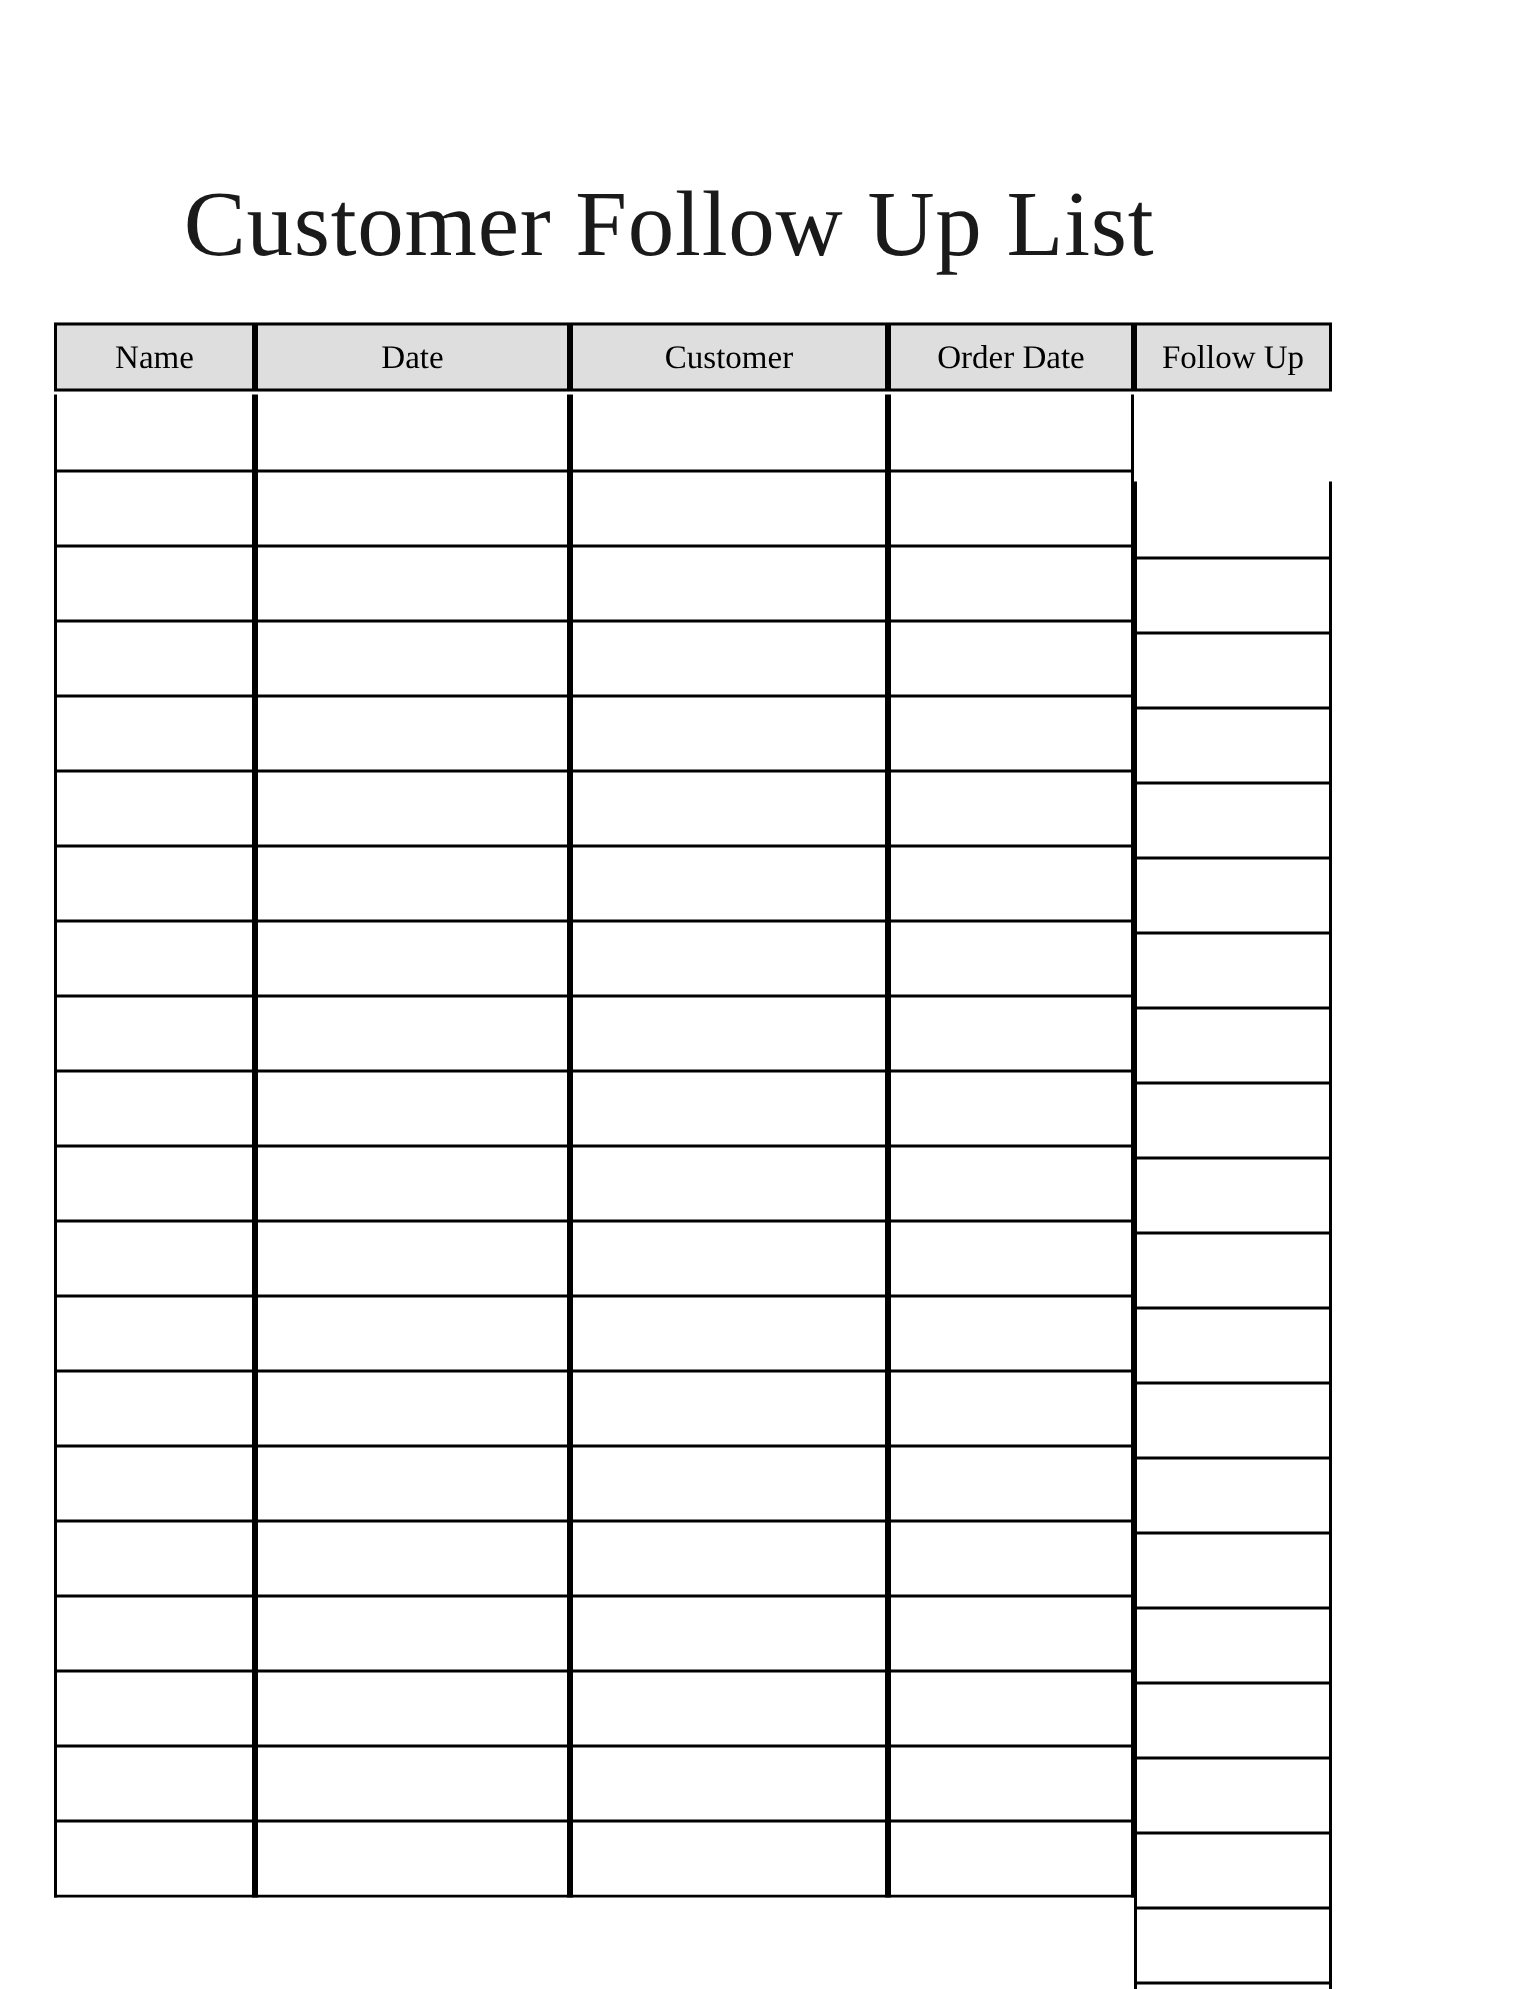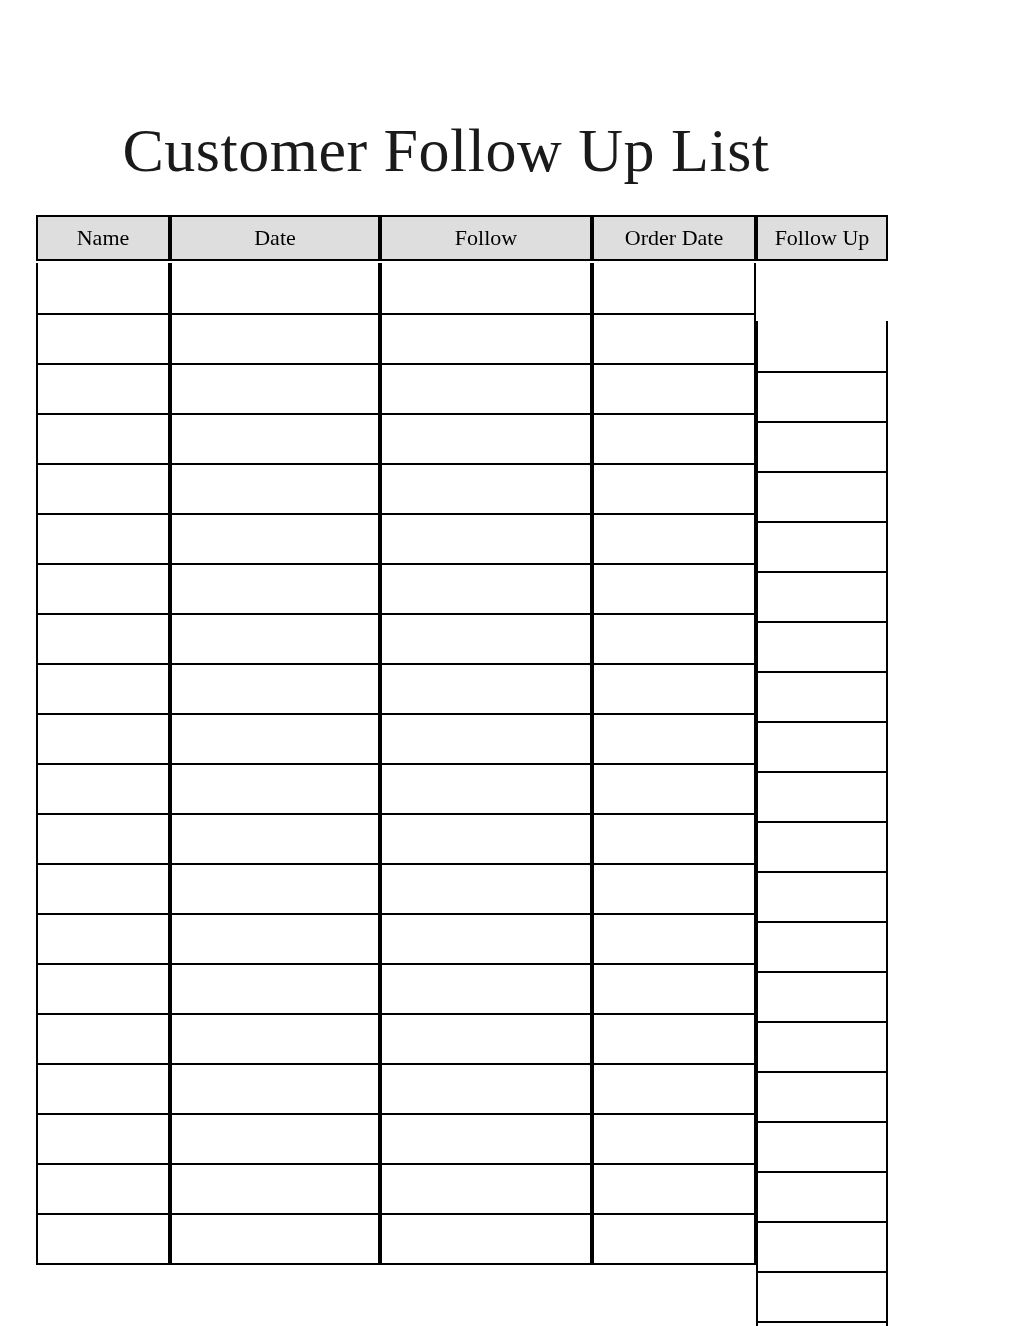--- a/index.html
+++ b/index.html
@@ -138,21 +138,21 @@
         <div class="row-cell"></div>
         <div class="row-cell"></div>
         <div class="row-cell"></div>
         <div class="row-cell"></div>
         <div class="row-cell"></div>
         <div class="row-cell"></div>
       </div>
     </div>
 
     <div class="column col-address">
-      <div class="header-cell">Follow</div>
+      <div class="header-cell">Customer</div>
       <div class="col-gap"></div>
       <div class="body-cells">
         <div class="row-cell"></div>
         <div class="row-cell"></div>
         <div class="row-cell"></div>
         <div class="row-cell"></div>
         <div class="row-cell"></div>
         <div class="row-cell"></div>
         <div class="row-cell"></div>
         <div class="row-cell"></div>

